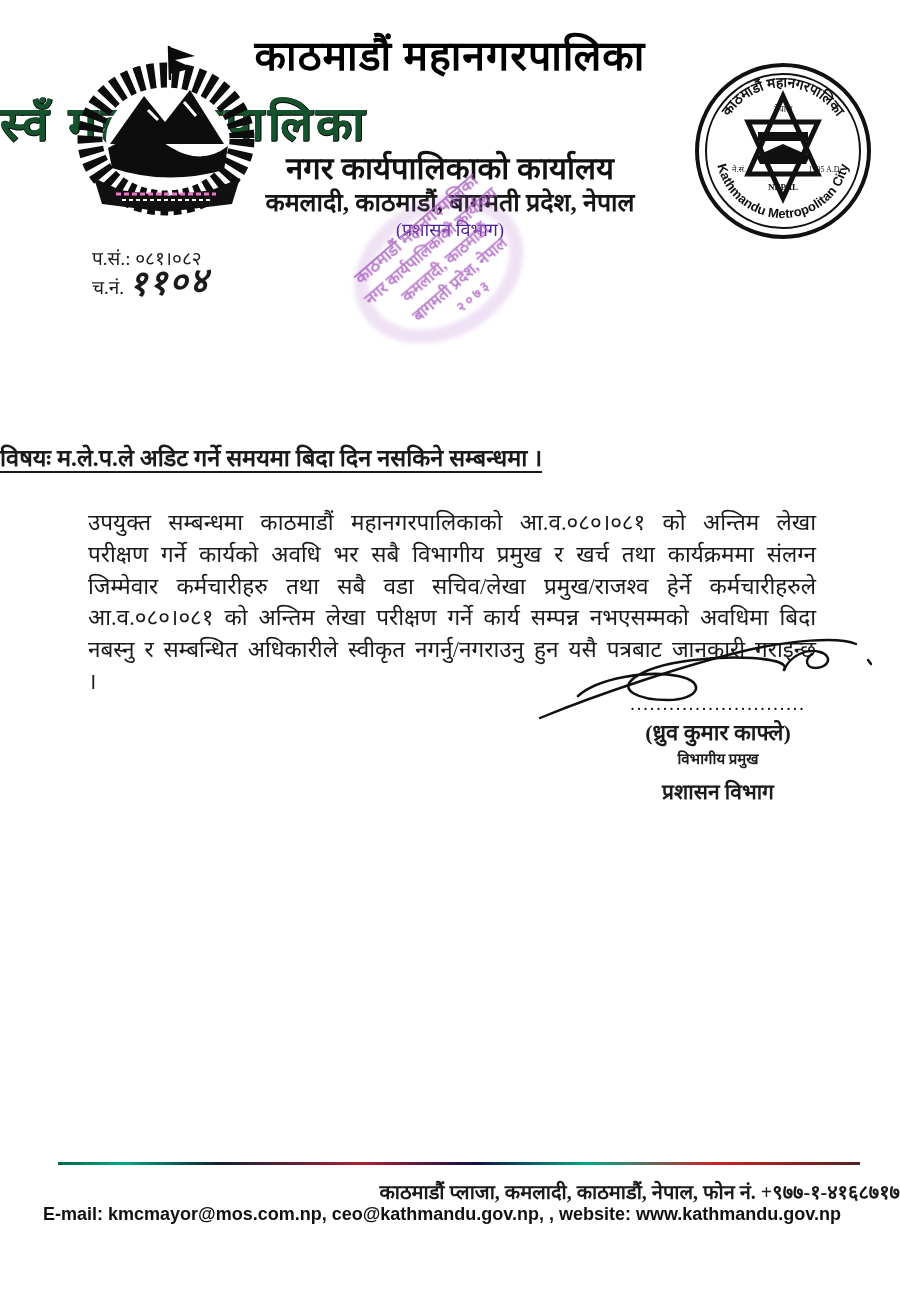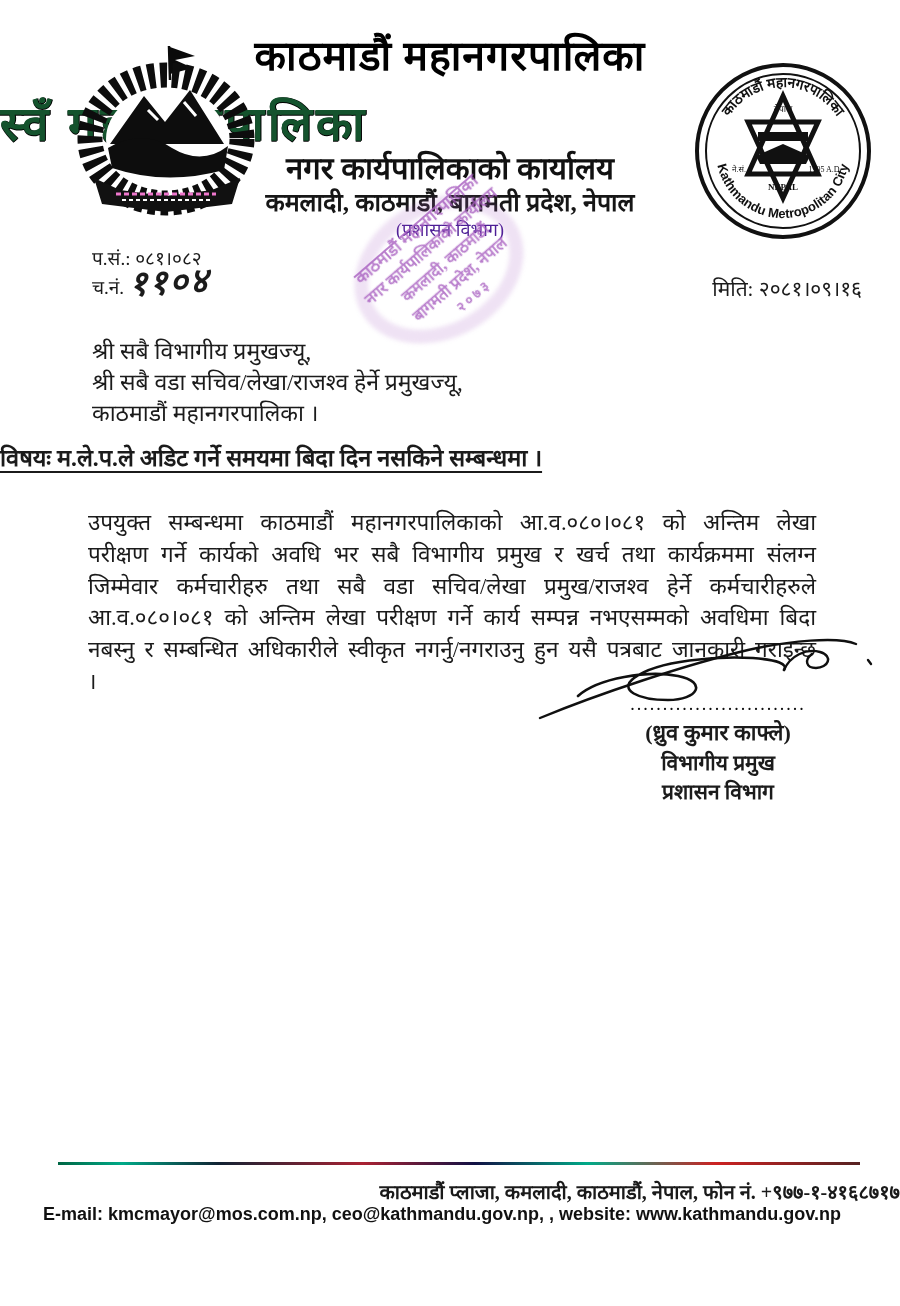--- a/index.html
+++ b/index.html
@@ -39,21 +39,21 @@
   .subject{left:0;right:0;top:441px;text-align:left;font-size:23.5px;font-weight:bold;}
   .subject span{text-decoration:underline;text-underline-offset:5px;}
   .body-par{left:88px;top:507px;width:728px;font-size:22.5px;line-height:31.8px;
     text-align:justify;word-spacing:3px;}
   
   .sigblock{left:548px;top:636px;width:340px;text-align:center;}
   .sig-svg{position:absolute;left:-10px;top:-2px;}
   .sig-dots{position:absolute;left:55px;top:58px;width:230px;font-size:18px;
     letter-spacing:2px;color:#111;overflow:hidden;white-space:nowrap;height:16px;}
   .sig-name{position:absolute;left:0;right:0;top:80px;font-size:22px;font-weight:bold;}
-  .sig-title{position:absolute;left:0;right:0;top:112px;font-size:21px;font-weight:bold;}
+  .sig-title{position:absolute;left:0;right:0;top:112px;font-size:15px;font-weight:bold;}
   .sig-dept{position:absolute;left:0;right:0;top:141px;font-size:21px;font-weight:bold;}
   
   .footer-rule{left:58px;right:40px;top:1162px;height:3px;
     background:linear-gradient(90deg,#064,#0a8 8%,#123 20%,#a23 38%,#114 52%,#0a8 66%,#c22 82%,#522 100%);}
   .footer-line1{left:0;right:0;top:1178px;text-align:right;font-size:20px;font-weight:bold;color:#1a1a1a;}
   .footer-line2{left:0;right:16px;top:1204px;text-align:center;font-size:18px;font-weight:bold;
     font-family:"Liberation Sans","DejaVu Sans",sans-serif;color:#111;}
 </style>
 </head>
 <body>
@@ -118,37 +118,31 @@
       <span>प.सं.:</span>
       <span>०८१।०८२</span>
     </div>
     <div>
       <span>च.नं.</span>
       <span class="dispatch-value">११०४</span>
     </div>
   </div>
 
   <div class="abs dateblock">
-    <div>मिति: २०८१।०९।१६</div>
   </div>
 
   <div class="abs stamp-smudge"></div>
   <div class="abs stamp">
     <div class="s0">काठमाडौं महानगरपालिका</div>
     <div class="s1">नगर कार्यपालिकाको कार्यालय</div>
     <div class="s2">कमलादी, काठमाडौं</div>
     <div class="s3">बागमती प्रदेश, नेपाल</div>
     <div class="s4">२०७३</div>
   </div>
 
-  <div class="abs recipients">
-    <div>श्री सबै विभागीय प्रमुखज्यू,</div>
-    <div>श्री सबै वडा सचिव/लेखा/राजश्व हेर्ने प्रमुखज्यू,</div>
-    <div>काठमाडौं महानगरपालिका ।</div>
-  </div>
 
   <div class="abs subject">
     <span>विषयः म.ले.प.ले अडिट गर्ने समयमा बिदा दिन नसकिने सम्बन्धमा ।</span>
   </div>
 
   <div class="abs body-par">उपयुक्त सम्बन्धमा काठमाडौं महानगरपालिकाको आ.व.०८०।०८१ को अन्तिम लेखा परीक्षण गर्ने कार्यको अवधि भर सबै विभागीय प्रमुख र खर्च तथा कार्यक्रममा संलग्न जिम्मेवार कर्मचारीहरु तथा सबै वडा सचिव/लेखा प्रमुख/राजश्व हेर्ने कर्मचारीहरुले आ.व.०८०।०८१ को अन्तिम लेखा परीक्षण गर्ने कार्य सम्पन्न नभएसम्मको अवधिमा बिदा नबस्नु र सम्बन्धित अधिकारीले स्वीकृत नगर्नु/नगराउनु हुन यसै पत्रबाट जानकारी गराइन्छ ।</div>
 
   <div class="abs sigblock">
     <svg class="sig-svg" width="350" height="90" viewBox="0 0 350 90">
       <path d="M2,84 C60,60 150,30 210,16 C250,7 300,2 318,10" fill="none" stroke="#101010" stroke-width="2.4" stroke-linecap="round"></path>

